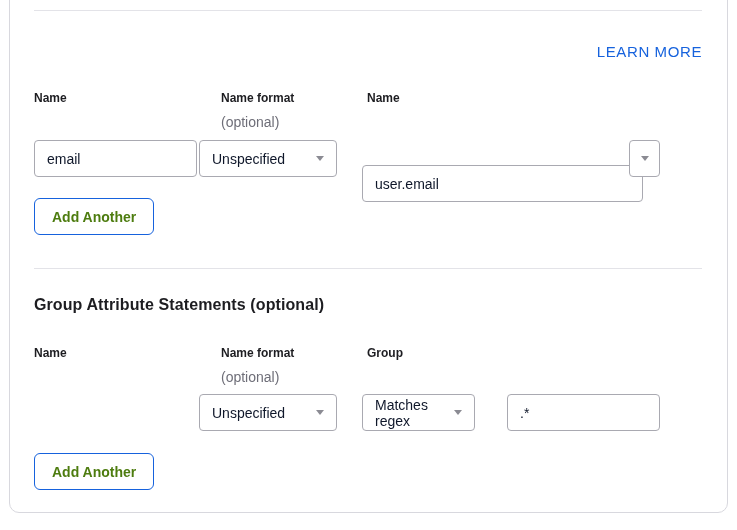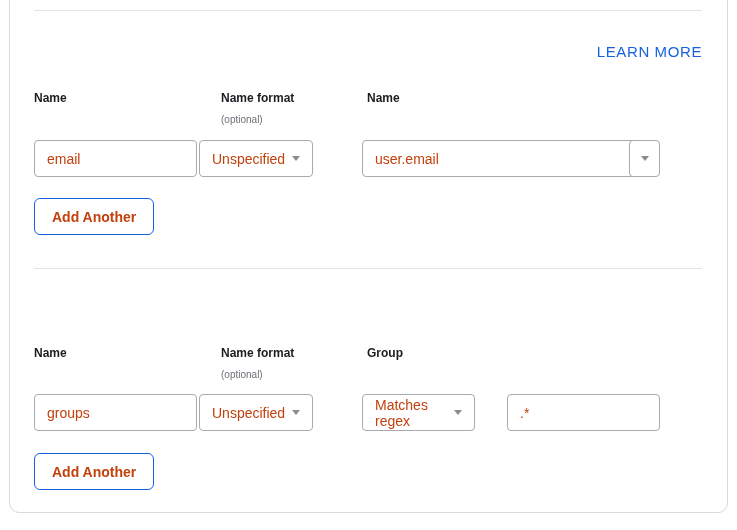--- a/index.html
+++ b/index.html
@@ -21,63 +21,63 @@
   }
   .t1 { top:42px; }
   .t2 { top:296px; }
 
   .learn-more {
     position:absolute; right:35px; top:43px; font-size:15px; font-weight:400;
     color:#1662dd; letter-spacing:0.6px; text-decoration:none; cursor:pointer;
   }
 
   .col-label { position:absolute; font-size:12px; font-weight:700; color:#1d1d21; }
-  .col-sub   { position:absolute; font-size:10px; font-weight:400; color:#6e6e78; }
+  .col-sub   { position:absolute; font-size:14px; font-weight:400; color:#6e6e78; }
 
   .r1 { top:91px; }
   .r1sub { top:114px; }
   .r2 { top:346px; }
   .r2sub { top:369px; }
   .c1 { left:34px; }
   .c2 { left:200px;padding-left:21px; }
   .c3 { left:367px; }
 
   .ctl {
     position:absolute; height:37px; background:#fff;
     border:1px solid #a9a9b1; border-radius:4px;
-    font-size:14px; color:#c2410c;
+    font-size:14px; color:#0f172a;
   }
   input.ctl { padding:0 12px; outline:none; font-family:"Liberation Sans", sans-serif; }
   .row1 { top:140px; }
   .row2 { top:394px; }
 
   .fake-select {
     display:flex; align-items:center; justify-content:space-between;
     padding:0 12px; cursor:pointer;
   }
   .caret {
     width:0; height:0; border-left:4.5px solid transparent;
     border-right:4.5px solid transparent; border-top:5.5px solid #8b8b93;
     flex:0 0 auto;
   }
   .arrow-box {
     display:flex; align-items:center; justify-content:center; cursor:pointer;
   }
 
   .pos-name   { left:34px;  width:163px; }
-  .pos-format { left:199px; width:114px; }
-  .pos-value  { left:362px; width:281px; }
+  .pos-format { left:199px; width:138px; }
+  .pos-value  { left:362px; width:281px;margin-top:25px; }
   .pos-varrow { left:629px; width:31px; }
   .pos-filter { left:362px; width:113px; }
   .pos-regex  { left:507px; width:153px; }
 
   .add-btn {
     position:absolute; left:34px; height:37px; padding:0 17px;
     background:#fff; border:1px solid #1662dd; border-radius:6px;
-    color:#c2410c; font-size:14px; font-weight:700;
+    color:#4d7c0f; font-size:14px; font-weight:700;
     font-family:"Liberation Sans", sans-serif; cursor:pointer;
   }
   .b1 { top:198px; }
   .b2 { top:453px; }
 </style>
 </head>
 <body>
 
 <div class="page">
   <div class="card"></div>
@@ -102,27 +102,27 @@
   <input class="ctl row1 pos-value" type="text" value="user.email" style="">
 
   <div class="ctl arrow-box row1 pos-varrow">
     <span class="caret"></span>
   </div>
 
   <button class="add-btn b1">Add Another</button>
 
   <div class="divider d2"></div>
 
+  <div class="section-title t2">Group Attribute Statements (optional)</div>
 
   <div class="col-label r2 c1">Name</div>
   <div class="col-label r2 c2">Name format</div>
   <div class="col-sub r2sub c2">(optional)</div>
   <div class="col-label r2 c3">Group</div>
 
-  <input class="ctl row2 pos-name" type="text" value="groups" style="">
 
   <div class="ctl fake-select row2 pos-format">
     <span>Unspecified</span>
     <span class="caret"></span>
   </div>
 
   <div class="ctl fake-select row2 pos-filter">
     <span>Matches regex</span>
     <span class="caret"></span>
   </div>

